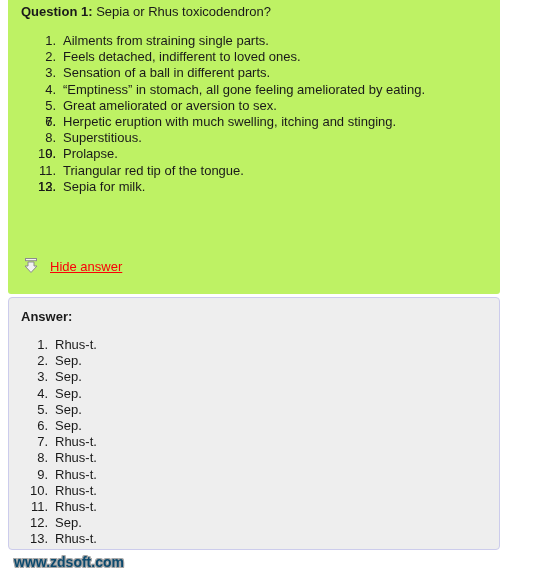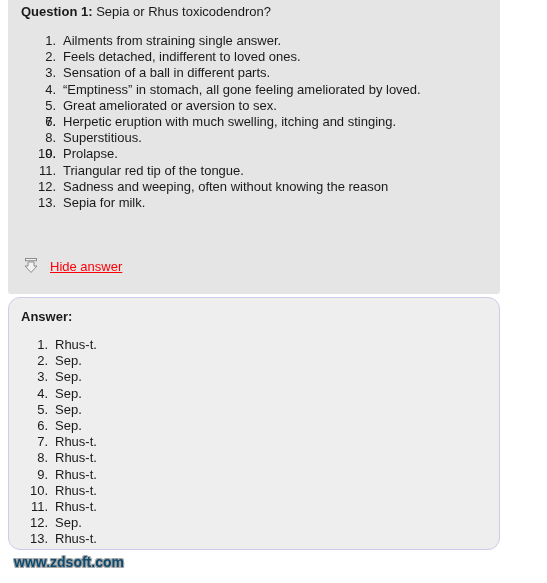--- a/index.html
+++ b/index.html
@@ -16,21 +16,21 @@
     -webkit-font-smoothing: antialiased;
   }
 
   
   .question-panel {
     position: absolute;
     left: 8px;
     top: 0px;
     width: 492px;
     height: 294px;
-    background: #e5e5e5;
+    background: #bef264;
     box-sizing: border-box;
     border-bottom-left-radius: 3px;
     border-bottom-right-radius: 3px;
   }
 
   .question-heading {
     position: absolute;
     left: 13px;
     top: 3px;
     font-size: 13px;
@@ -107,21 +107,21 @@
   
   .answer-panel {
     position: absolute;
     left: 8px;
     top: 297px;
     width: 492px;
     height: 253px;
     background: #eeeeee;
     border: 1px solid #ccccec;
     box-sizing: border-box;
-    border-radius: 12px;
+    border-radius: 4px;
   }
   .answer-heading {
     position: absolute;
     left: 12px;
     top: 10px;
     font-size: 13px;
     font-weight: bold;
     color: #1a1a1a;
     line-height: 17px;
   }
@@ -155,32 +155,32 @@
 </head>
 <body>
 
 <div class="question-panel">
 
   <div class="question-heading">
     <span class="q-label">Question 1:</span><span class="q-text"> Sepia or Rhus toxicodendron?</span>
   </div>
 
   <ol class="num-list question-list">
-    <li><span class="li-num">1.</span><span class="li-text">Ailments from straining single answer.</span></li>
+    <li><span class="li-num">1.</span><span class="li-text">Ailments from straining single parts.</span></li>
     <li><span class="li-num">2.</span><span class="li-text">Feels detached, indifferent to loved ones.</span></li>
     <li><span class="li-num">3.</span><span class="li-text">Sensation of a ball in different parts.</span></li>
-    <li><span class="li-num">4.</span><span class="li-text">“Emptiness” in stomach, all gone feeling ameliorated by loved.</span></li>
+    <li><span class="li-num">4.</span><span class="li-text">“Emptiness” in stomach, all gone feeling ameliorated by eating.</span></li>
     <li><span class="li-num">5.</span><span class="li-text">Great ameliorated or aversion to sex.</span></li>
     <li><span class="li-num">6.</span></li>
     <li><span class="li-num">7.</span><span class="li-text">Herpetic eruption with much swelling, itching and stinging.</span></li>
     <li><span class="li-num">8.</span><span class="li-text">Superstitious.</span></li>
     <li><span class="li-num">9.</span></li>
     <li><span class="li-num">10.</span><span class="li-text">Prolapse.</span></li>
     <li><span class="li-num">11.</span><span class="li-text">Triangular red tip of the tongue.</span></li>
-    <li><span class="li-num">12.</span><span class="li-text">Sadness and weeping, often without knowing the reason</span></li>
+    <li><span class="li-num">12.</span></li>
     <li><span class="li-num">13.</span><span class="li-text">Sepia for milk.</span></li>
   </ol>
 
   <div class="hide-answer-row">
     <svg class="arrow-icon" viewBox="0 0 18 18">
       <rect x="3.5" y="1.5" width="11" height="2.2" fill="#f2f2f2" stroke="#8c8c8c" stroke-width="1"></rect>
       <path d="M6.0 5.0 L12.0 5.0 L12.0 9.0 L15.0 9.0 L9.0 15.5 L3.0 9.0 L6.0 9.0 Z" fill="#f2f2f2" stroke="#8c8c8c" stroke-width="1" stroke-linejoin="miter"></path>
     </svg>
     <span class="hide-answer-link">Hide answer</span>
   </div>

